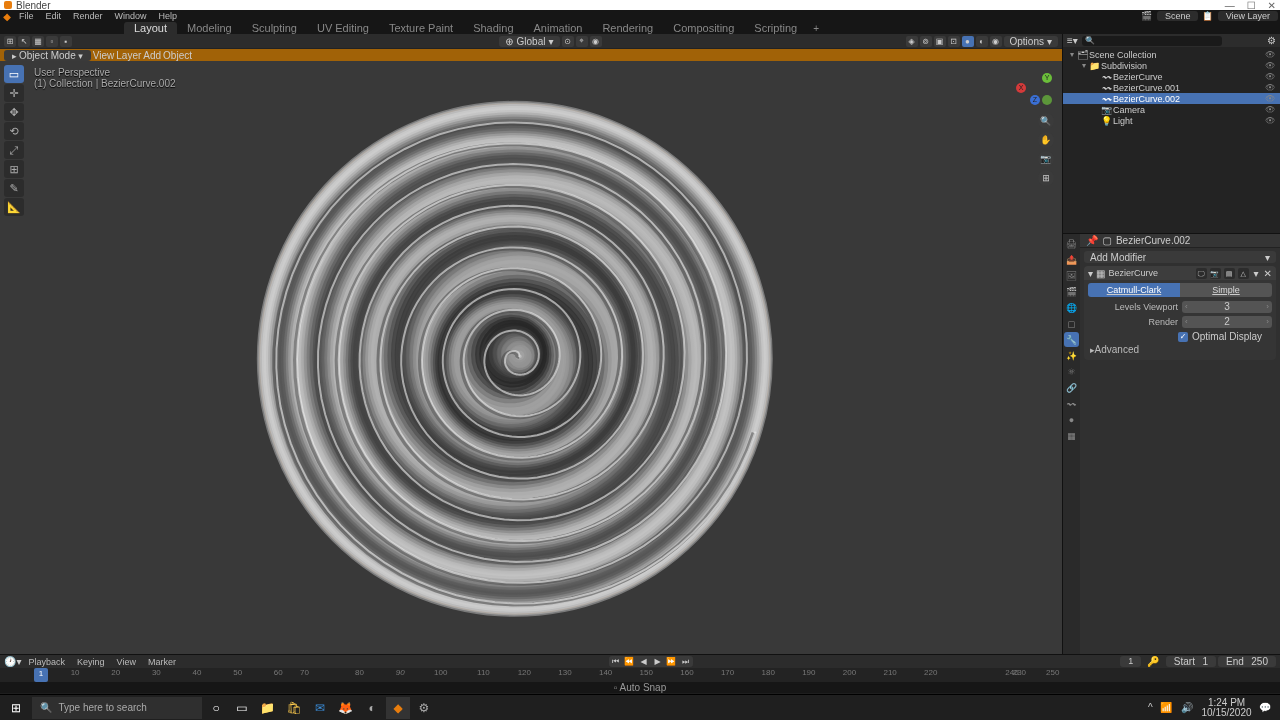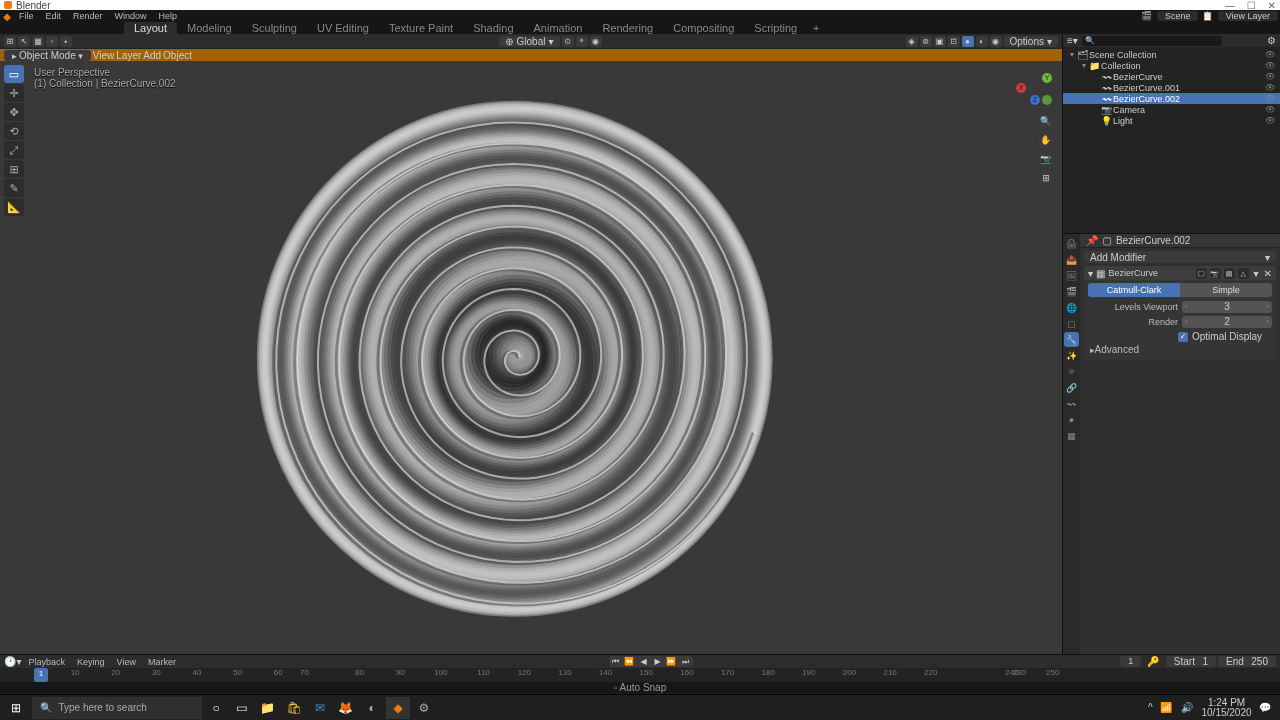--- a/index.html
+++ b/index.html
@@ -50,21 +50,21 @@
 .prop-tabs { width:17px; background:#2a2a2a; display:flex;flex-direction:column;padding-top:2px;gap:1px; }
 .prop-tabs .pt { width:15px;height:15px;margin:0 1px;border-radius:3px;display:flex;align-items:center;justify-content:center;font-size:9px;color:#888; }
 .prop-tabs .pt.active { background:#4772b3;color:#fff; }
 .prop-content { flex:1; padding:0; font-size:9px; }
 .prop-header { height:14px;background:#353535;display:flex;align-items:center;padding:0 6px;gap:4px;border-bottom:1px solid #222; }
 .add-modifier { background:#3a3a3a;border-radius:3px;height:12px;margin:3px 4px;display:flex;align-items:center;padding:0 6px;justify-content:space-between; }
 .mod-panel { background:#353535; border-radius: 4px; margin: 2px 4px; padding-bottom:4px; }
 .mod-head { height:14px;display:flex;align-items:center;padding:0 4px;gap:3px;background:#3d3d3d;border-radius:4px 4px 0 0; }
 .mod-head .ico-btn {width:11px;height:11px;background:#2c2c2c;border-radius:2px;font-size:7px;text-align:center;line-height:11px;}
 .mod-head .name { flex:1; font-size:9px; }
-.btn-toggle-row { display:flex;height:14px;margin:3px 4px; }
+.btn-toggle-row { display:flex;height:14px;margin:3px 4px;text-decoration:underline; }
 .btn-toggle-row .bt { flex:1;background:#545454;text-align:center;line-height:14px;font-size:9px;color:#ddd; }
 .btn-toggle-row .bt.active { background:#4772b3;color:#fff; }
 .btn-toggle-row .bt:first-child { border-radius:3px 0 0 3px; }
 .btn-toggle-row .bt:last-child { border-radius:0 3px 3px 0; }
 .prop-field { display:flex;align-items:center;height:13px;margin:2px 4px;gap:4px; }
 .prop-field .lbl { width:90px;text-align:right;font-size:9px;color:#bbb; }
 .prop-field .val { flex:1;background:#545454;border-radius:3px;text-align:center;line-height:12px;height:12px;font-size:9px;position:relative; }
 .prop-field .val .lt,.prop-field .val .gt{position:absolute;top:0;font-size:8px;color:#888;}
 .prop-field .val .lt{left:3px;} .prop-field .val .gt{right:3px;}
 .checkbox-row { display:flex;align-items:center;height:13px;padding-left:94px;gap:4px;font-size:9px; }
@@ -324,21 +324,21 @@
             <span class="indent" style="width:4px"></span>
             <span class="disclosure">▾</span>
             <span class="ico">🗂</span>
             <span class="label">Scene Collection</span>
             <span class="eye">👁</span>
           </div>
           <div class="tree-row">
             <span class="indent" style="width:16px"></span>
             <span class="disclosure">▾</span>
             <span class="ico">📁</span>
-            <span class="label">Collection</span>
+            <span class="label">Subdivision</span>
             <span class="eye">👁</span>
           </div>
           <div class="tree-row">
             <span class="indent" style="width:28px"></span>
             <span class="disclosure">&nbsp;</span>
             <span class="ico">〰</span>
             <span class="label">BezierCurve</span>
             <span class="eye">👁</span>
           </div>
           <div class="tree-row">

